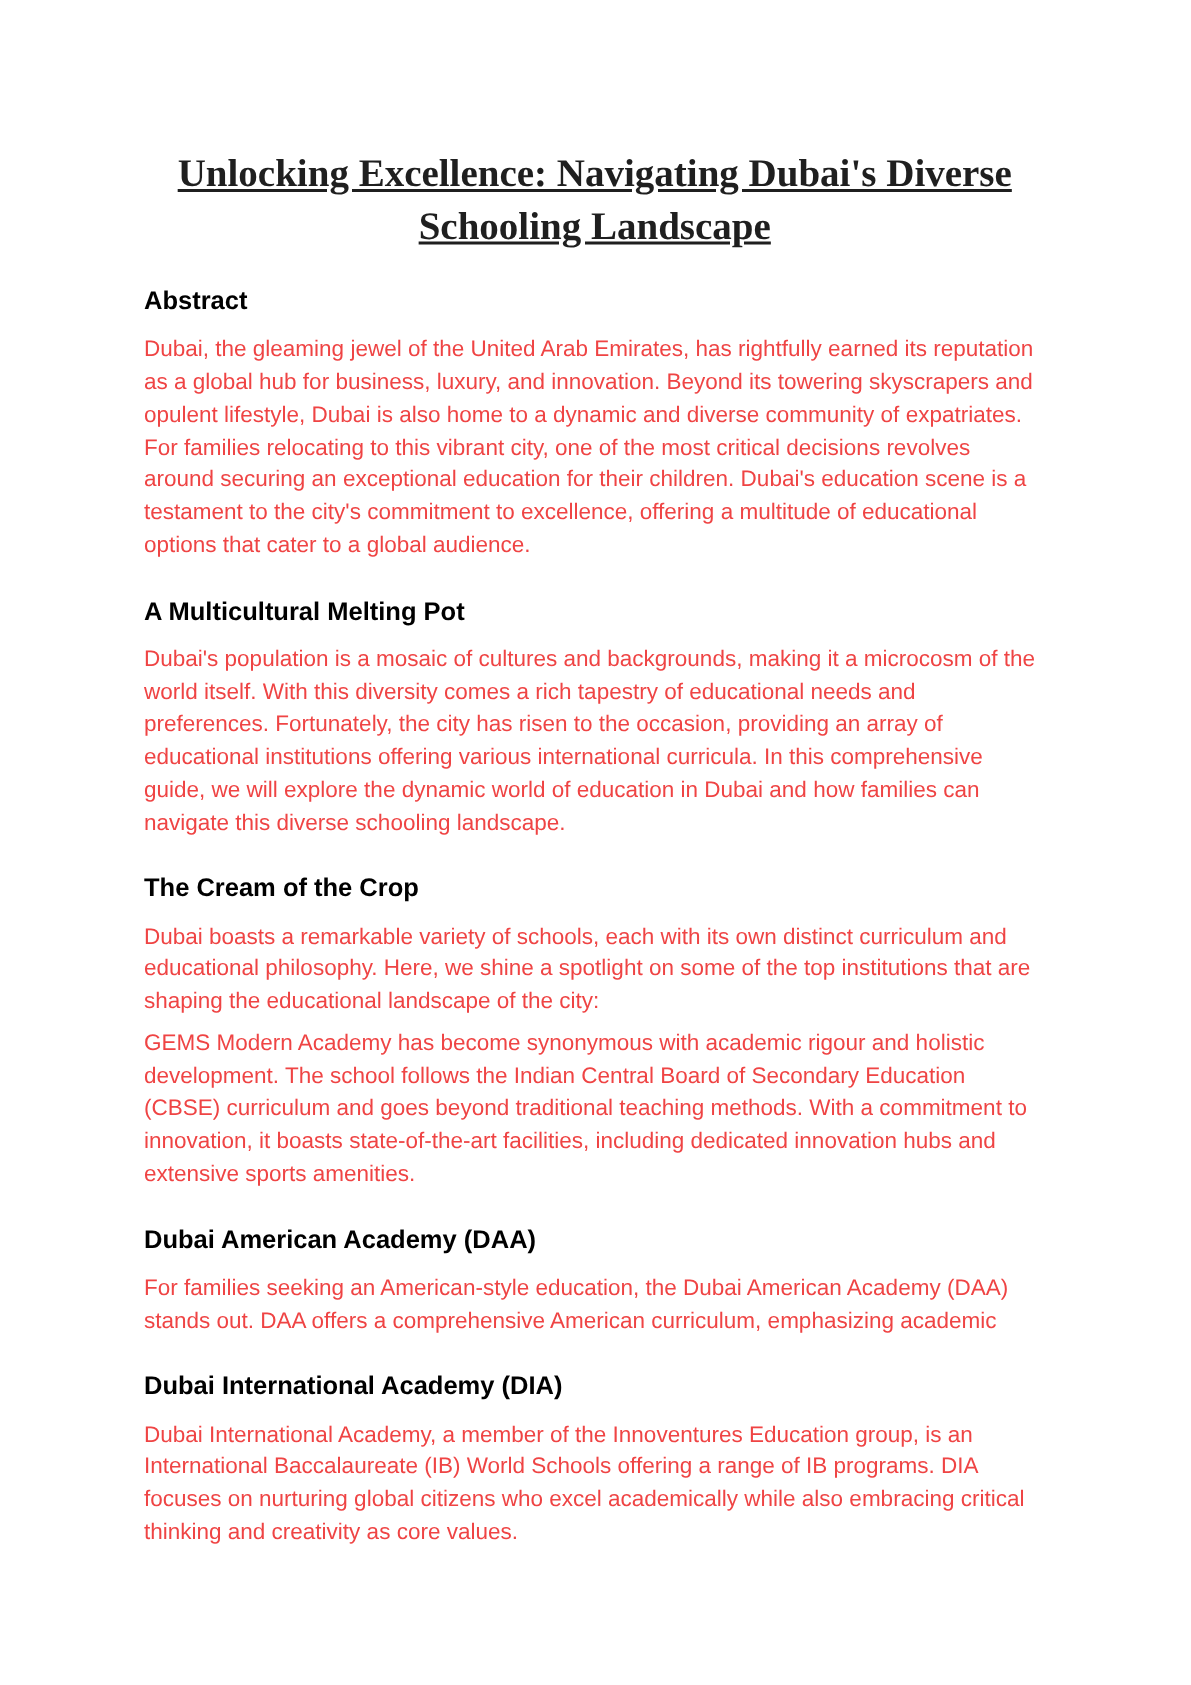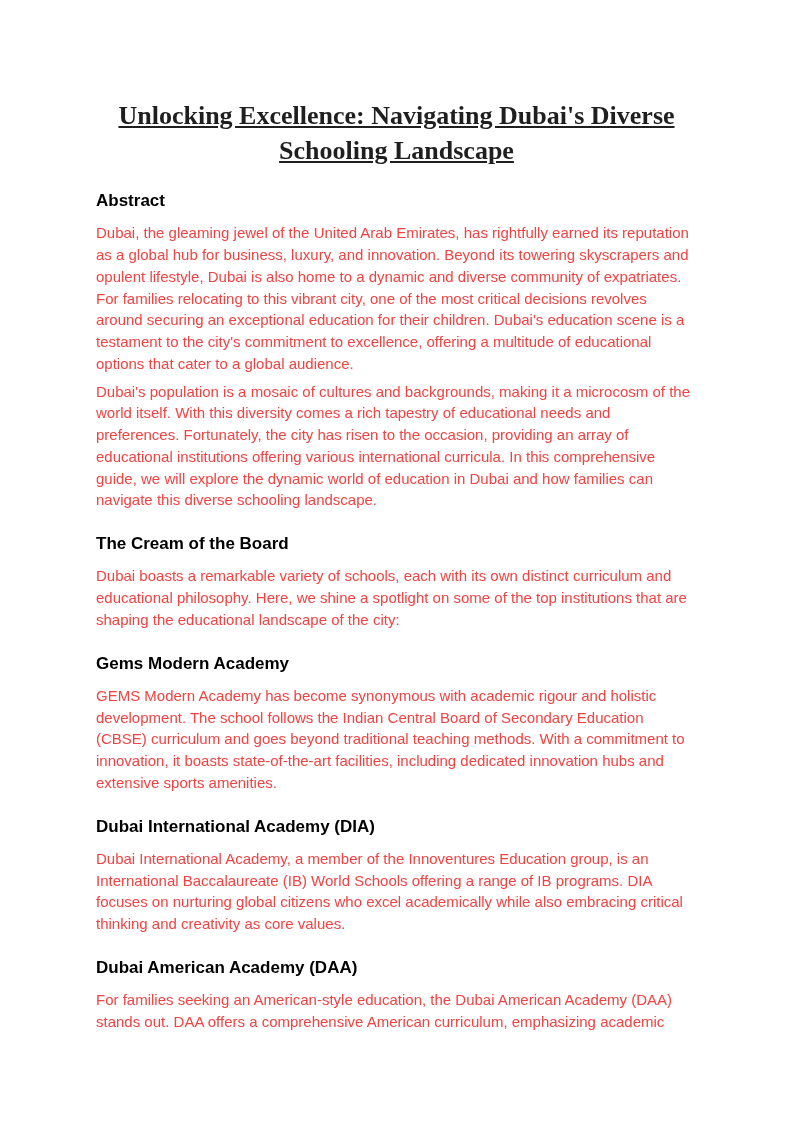--- a/index.html
+++ b/index.html
@@ -50,36 +50,36 @@
 <div class="page">
 
   <h1 class="doc-title">Unlocking Excellence: Navigating Dubai's Diverse Schooling Landscape</h1>
 
   <div>
     <h2 class="section-heading">Abstract</h2>
     <p class="section-body">Dubai, the gleaming jewel of the United Arab Emirates, has rightfully earned its reputation as a global hub for business, luxury, and innovation. Beyond its towering skyscrapers and opulent lifestyle, Dubai is also home to a dynamic and diverse community of expatriates. For families relocating to this vibrant city, one of the most critical decisions revolves around securing an exceptional education for their children. Dubai's education scene is a testament to the city's commitment to excellence, offering a multitude of educational options that cater to a global audience.</p>
   </div>
 
   <div>
+    <h2 class="section-heading">A Multicultural Melting Pot</h2>
     <p class="section-body">Dubai's population is a mosaic of cultures and backgrounds, making it a microcosm of the world itself. With this diversity comes a rich tapestry of educational needs and preferences. Fortunately, the city has risen to the occasion, providing an array of educational institutions offering various international curricula. In this comprehensive guide, we will explore the dynamic world of education in Dubai and how families can navigate this diverse schooling landscape.</p>
   </div>
 
   <div>
-    <h2 class="section-heading">The Cream of the Board</h2>
+    <h2 class="section-heading">The Cream of the Crop</h2>
     <p class="section-body">Dubai boasts a remarkable variety of schools, each with its own distinct curriculum and educational philosophy. Here, we shine a spotlight on some of the top institutions that are shaping the educational landscape of the city:</p>
   </div>
 
   <div>
-    <h2 class="section-heading">Gems Modern Academy</h2>
     <p class="section-body">GEMS Modern Academy has become synonymous with academic rigour and holistic development. The school follows the Indian Central Board of Secondary Education (CBSE) curriculum and goes beyond traditional teaching methods. With a commitment to innovation, it boasts state-of-the-art facilities, including dedicated innovation hubs and extensive sports amenities.</p>
+  </div>
+
+  <div>
+    <h2 class="section-heading">Dubai American Academy (DAA)</h2>
+    <p class="section-body">For families seeking an American-style education, the Dubai American Academy (DAA) stands out. DAA offers a comprehensive American curriculum, emphasizing academic</p>
   </div>
 
   <div>
     <h2 class="section-heading">Dubai International Academy (DIA)</h2>
     <p class="section-body">Dubai International Academy, a member of the Innoventures Education group, is an International Baccalaureate (IB) World Schools offering a range of IB programs. DIA focuses on nurturing global citizens who excel academically while also embracing critical thinking and creativity as core values.</p>
   </div>
 
-  <div>
-    <h2 class="section-heading">Dubai American Academy (DAA)</h2>
-    <p class="section-body">For families seeking an American-style education, the Dubai American Academy (DAA) stands out. DAA offers a comprehensive American curriculum, emphasizing academic</p>
-  </div>
-
 </div>
 
 </body></html>

